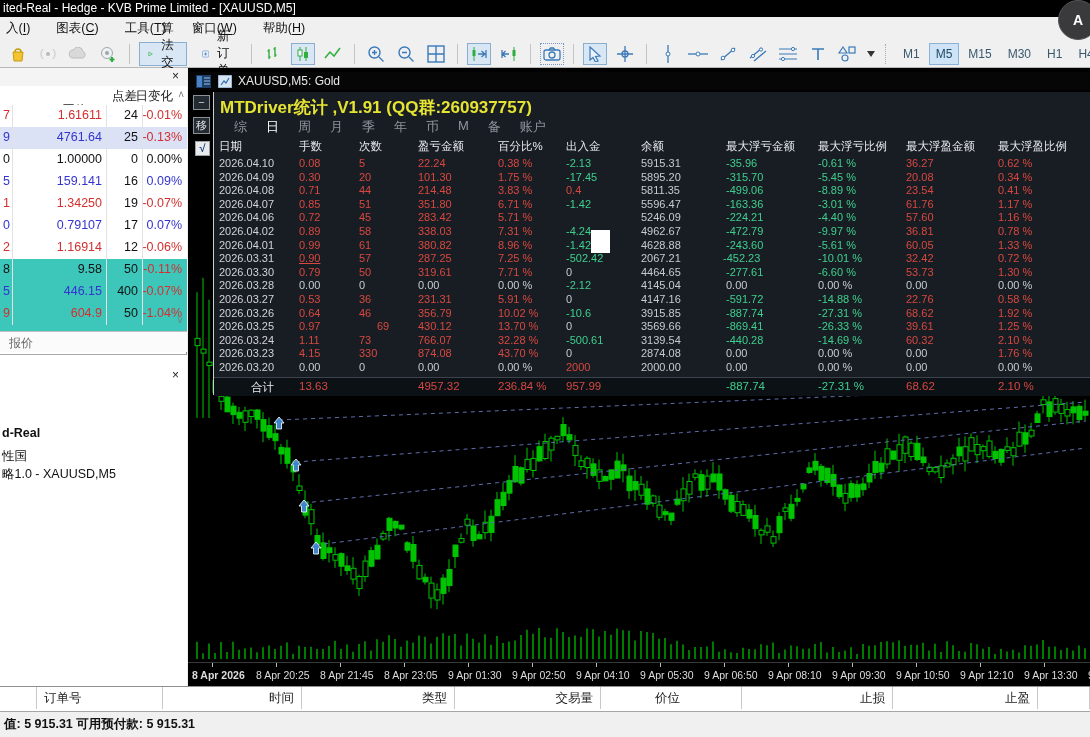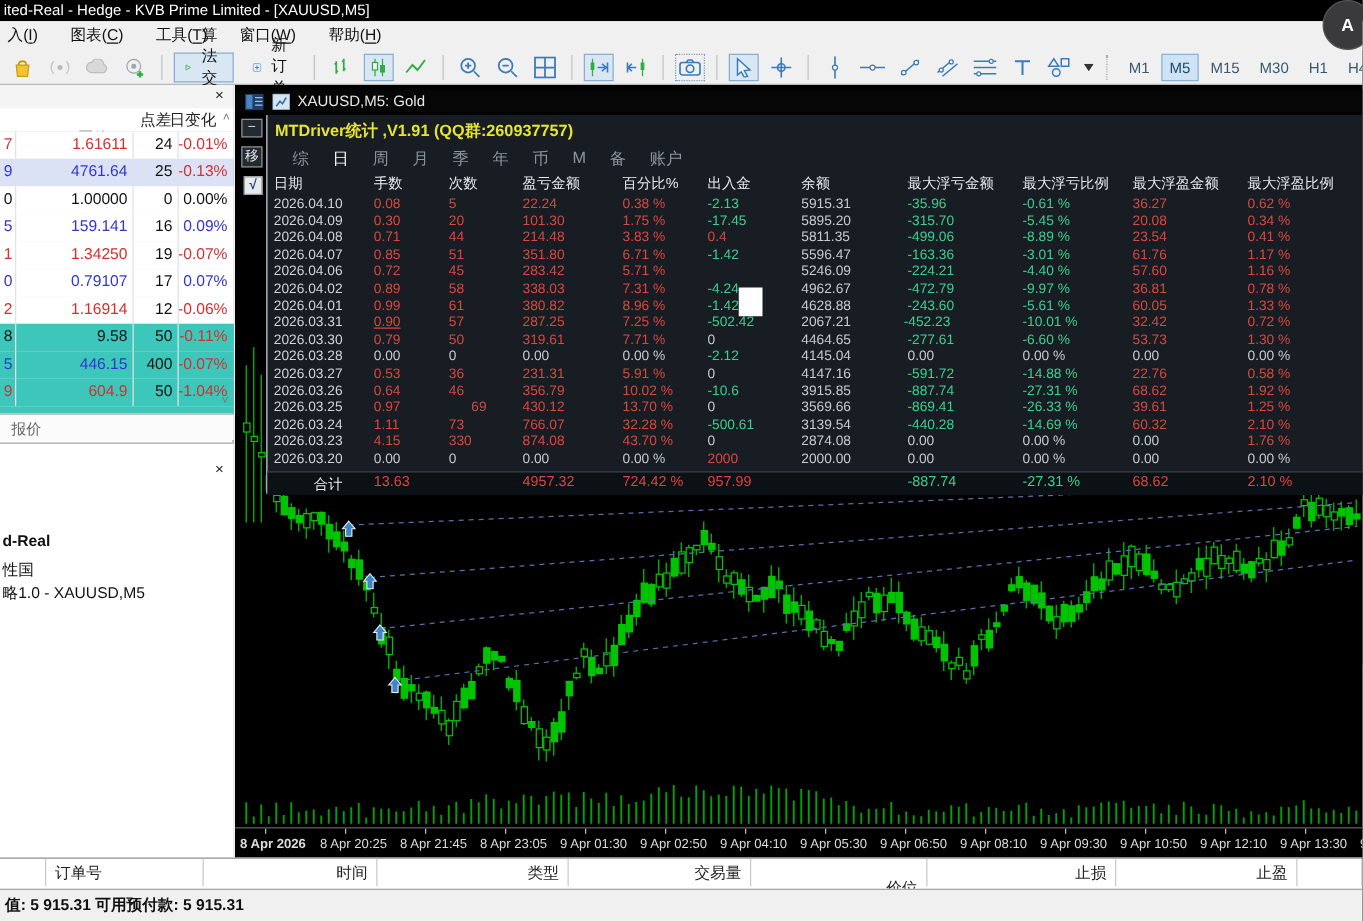--- a/index.html
+++ b/index.html
@@ -55,21 +55,21 @@
   .nav-line{position:absolute;left:2px;font-size:12.5px;color:#111;white-space:nowrap;}
 
   
   #chartwin{position:absolute;left:188px;top:68px;width:902px;height:464px;background:#000;}
   #chart-header{position:absolute;left:0;top:4px;width:902px;height:19px;background:#060606;color:#e8e8e8;
                 font-size:12px;line-height:19px;}
   #chart-header .hdr-title{position:absolute;left:50px;top:0;}
   #chart-canvas{position:absolute;left:0;top:22px;}
   #stats-panel{position:absolute;left:25px;top:24px;width:877px;height:303px;background:#181d23;
                border-left:1px solid #c9ced3;box-sizing:border-box;z-index:20;}
-  #sp-title{position:absolute;left:6px;top:4px;font-size:13px;color:#e6e432;font-weight:bold;white-space:nowrap;}
+  #sp-title{position:absolute;left:6px;top:4px;font-size:17px;color:#e6e432;font-weight:bold;white-space:nowrap;}
   #sp-tabs{position:absolute;left:20px;top:26px;display:flex;gap:19px;font-size:13px;color:#8d949c;}
   .sp-tab.on{color:#fff;}
   .sp-hcell,.sp-cell{position:absolute;white-space:nowrap;}
   #sp-headrow{position:absolute;left:0;top:47px;width:877px;height:14px;font-size:11.5px;color:#e7eaee;}
   .sp-row{position:absolute;left:0;width:877px;height:13.6px;font-size:11px;}
   #sp-total{position:absolute;left:0;top:285px;width:877px;height:18px;background:#0c1116;border-top:1px solid #3c434c;
             font-size:11.5px;}
   .side-box{position:absolute;z-index:25;text-align:center;box-sizing:border-box;}
   #white-block{position:absolute;left:377px;top:138px;width:19px;height:23px;background:#fff;z-index:30;}
 
@@ -1104,21 +1104,21 @@
             <span class="sp-cell" style="left: 512px; color: rgb(199, 203, 208);">0.00</span>
             <span class="sp-cell" style="left: 604px; color: rgb(199, 203, 208);">0.00 %</span>
             <span class="sp-cell" style="left: 692px; color: rgb(199, 203, 208);">0.00</span>
             <span class="sp-cell" style="left: 784px; color: rgb(199, 203, 208);">0.00 %</span>
           </div>
         </div>
       <div id="sp-total">
           <span class="sp-cell" style="left: 37px; top: 2px; color: rgb(231, 234, 238);">合计</span>
           <span class="sp-cell" style="left: 85px; top: 2px; color: rgb(216, 72, 64);">13.63</span>
           <span class="sp-cell" style="left: 204px; top: 2px; color: rgb(216, 72, 64);">4957.32</span>
-          <span class="sp-cell" style="left: 284px; top: 2px; color: rgb(216, 72, 64);">724.42 %</span>
+          <span class="sp-cell" style="left: 284px; top: 2px; color: rgb(216, 72, 64);">236.84 %</span>
           <span class="sp-cell" style="left: 352px; top: 2px; color: rgb(216, 72, 64);">957.99</span>
           <span class="sp-cell" style="left: 512px; top: 2px; color: rgb(62, 207, 142);">-887.74</span>
           <span class="sp-cell" style="left: 604px; top: 2px; color: rgb(62, 207, 142);">-27.31 %</span>
           <span class="sp-cell" style="left: 692px; top: 2px; color: rgb(216, 72, 64);">68.62</span>
           <span class="sp-cell" style="left: 784px; top: 2px; color: rgb(216, 72, 64);">2.10 %</span>
         </div>
       <div id="white-block"></div>
     </div>
 
     <div class="side-box" style="left:5px;top:27px;width:17px;height:15px;background:#232a31;border:1px solid #8a9096;color:#d6dade;font-size:11px;line-height:13px;">−</div>
@@ -1157,21 +1157,21 @@
         <span class="ta-label" style="left: 900px;">9 Apr 14:50</span>
       </div>
   </div>
 
   <div id="orders">
       <div class="ord-cell" style="left: 0px; width: 37px; text-align: left; padding: 0px 0px 0px 7px;"></div>
       <div class="ord-cell" style="left: 37px; width: 126px; text-align: left; padding: 0px 0px 0px 7px;">订单号</div>
       <div class="ord-cell" style="left: 163px; width: 139px; text-align: right; padding: 0px 7px 0px 0px;">时间</div>
       <div class="ord-cell" style="left: 302px; width: 153px; text-align: right; padding: 0px 7px 0px 0px;">类型</div>
       <div class="ord-cell" style="left: 455px; width: 146px; text-align: right; padding: 0px 7px 0px 0px;">交易量</div>
-      <div class="ord-cell" style="left: 601px; width: 141px; text-align: right; padding: 12px 7px 0px 0px; font-family: Liberation Serif, serif;">价位</div>
+      <div class="ord-cell" style="left: 601px; width: 141px; text-align: center; padding: 0px 7px 0px 0px; font-family: Liberation Serif, serif;">价位</div>
       <div class="ord-cell" style="left: 742px; width: 151px; text-align: right; padding: 0px 7px 0px 0px;">止损</div>
       <div class="ord-cell" style="left: 893px; width: 145px; text-align: right; padding: 0px 7px 0px 0px;">止盈</div>
       <div class="ord-cell" style="left: 1038px; width: 52px; text-align: left; padding: 0px 0px 0px 7px;"></div>
     </div>
 
   <div id="statusbar">
     <span>值: 5 915.31  可用预付款: 5 915.31</span>
   </div>
 </div>
 

